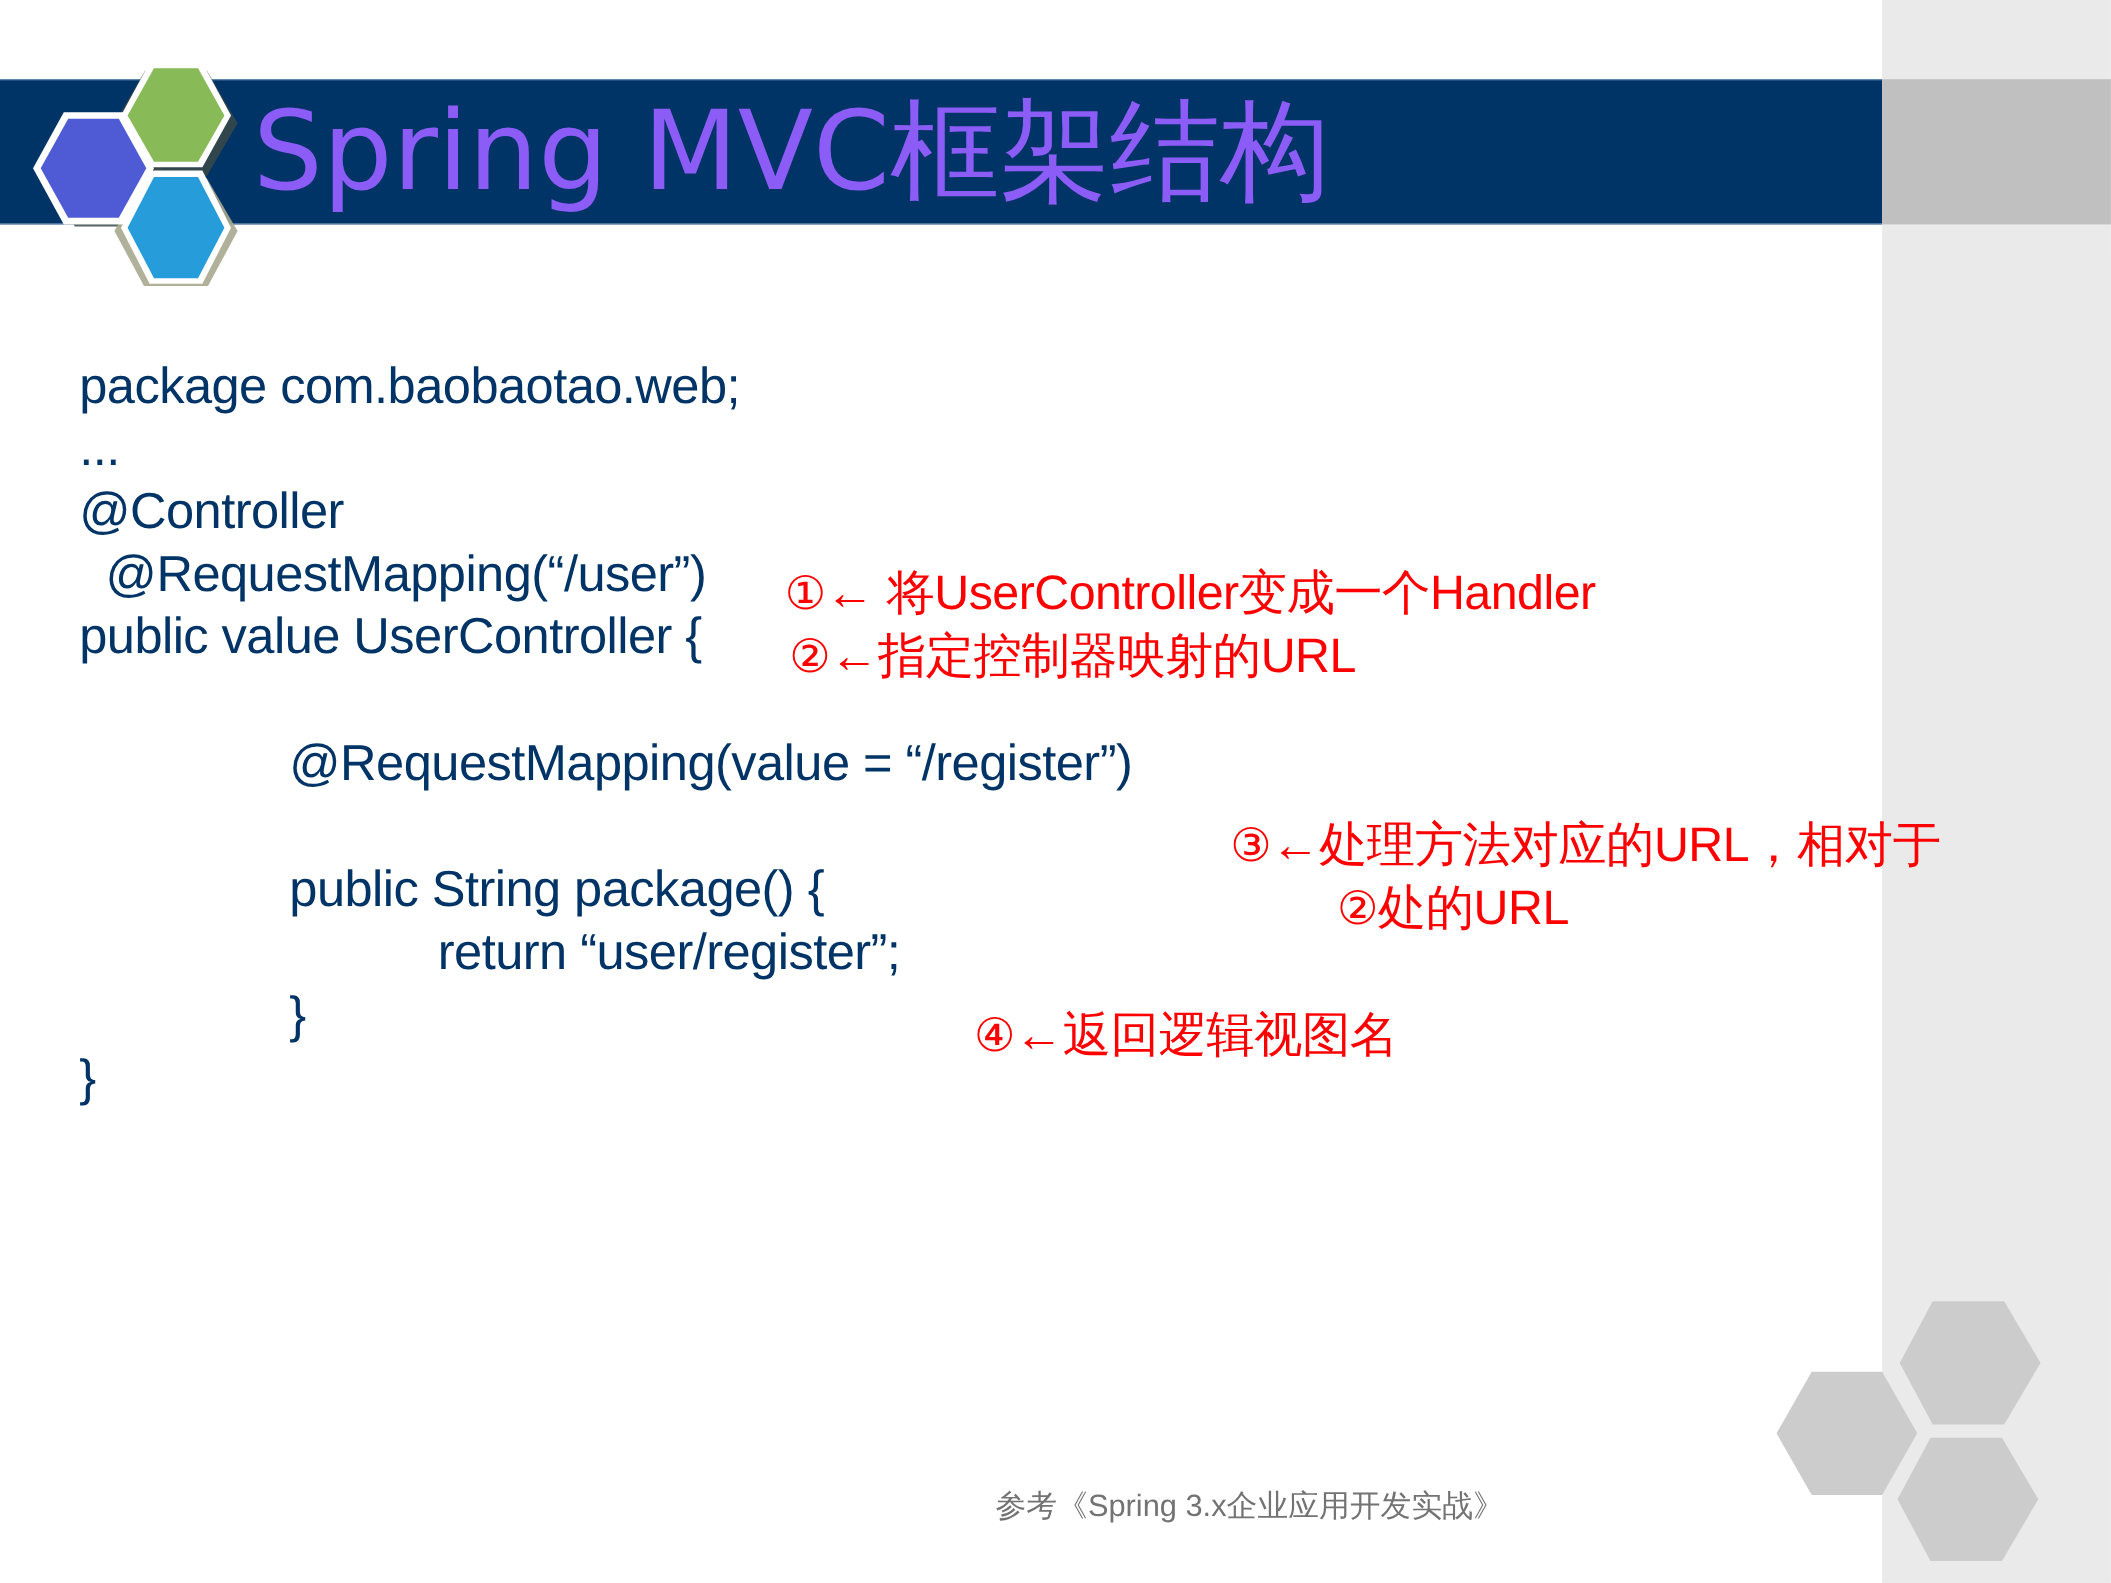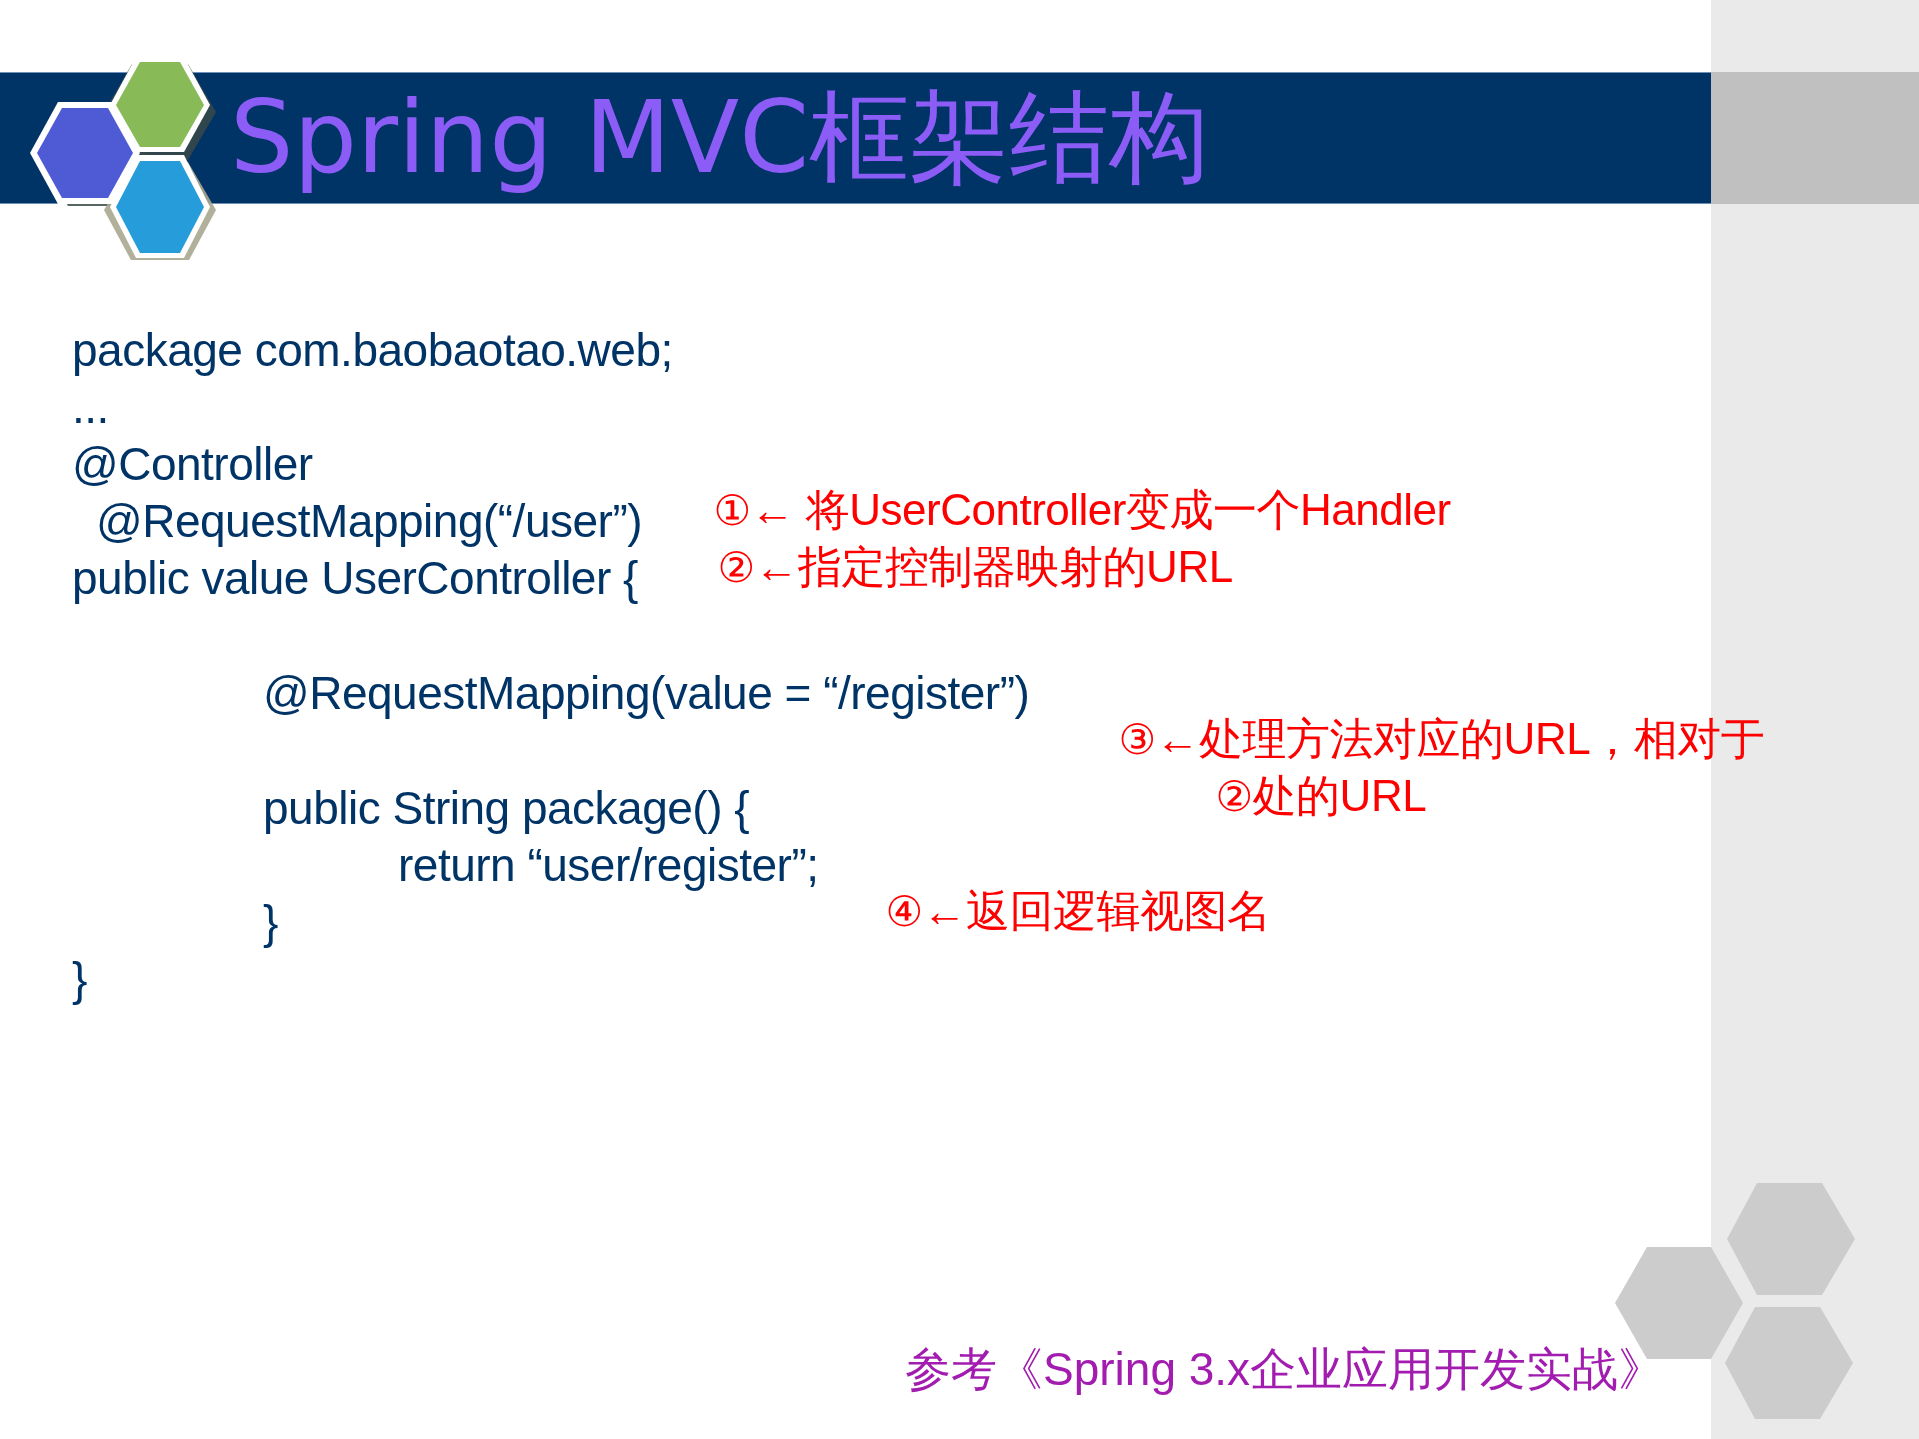--- a/index.html
+++ b/index.html
@@ -65,34 +65,34 @@
       color: #003366;
       white-space: pre;
       line-height: 52px;
       letter-spacing: -0.5px;
     }
     .note {
       position: absolute;
       font-size: 44px;
       color: #ff0000;
       white-space: pre;
-      line-height: 48px;
+      line-height: 68px;
       letter-spacing: -0.5px;
     }
     .note .circ {
       font-family: "DejaVu Serif", serif;
       font-size: 42px;
     }
     .footer {
       position: absolute;
       left: 905px;
       top: 1341px;
-      font-size: 46px;
+      font-size: 28px;
       line-height: 56px;
-      color: #a21caf;
+      color: #737373;
       white-space: pre;
     }
     .deco {
       position: absolute;
       left: 0;
       top: 0;
       width: 1919px;
       height: 1439px;
       pointer-events: none;
     }

